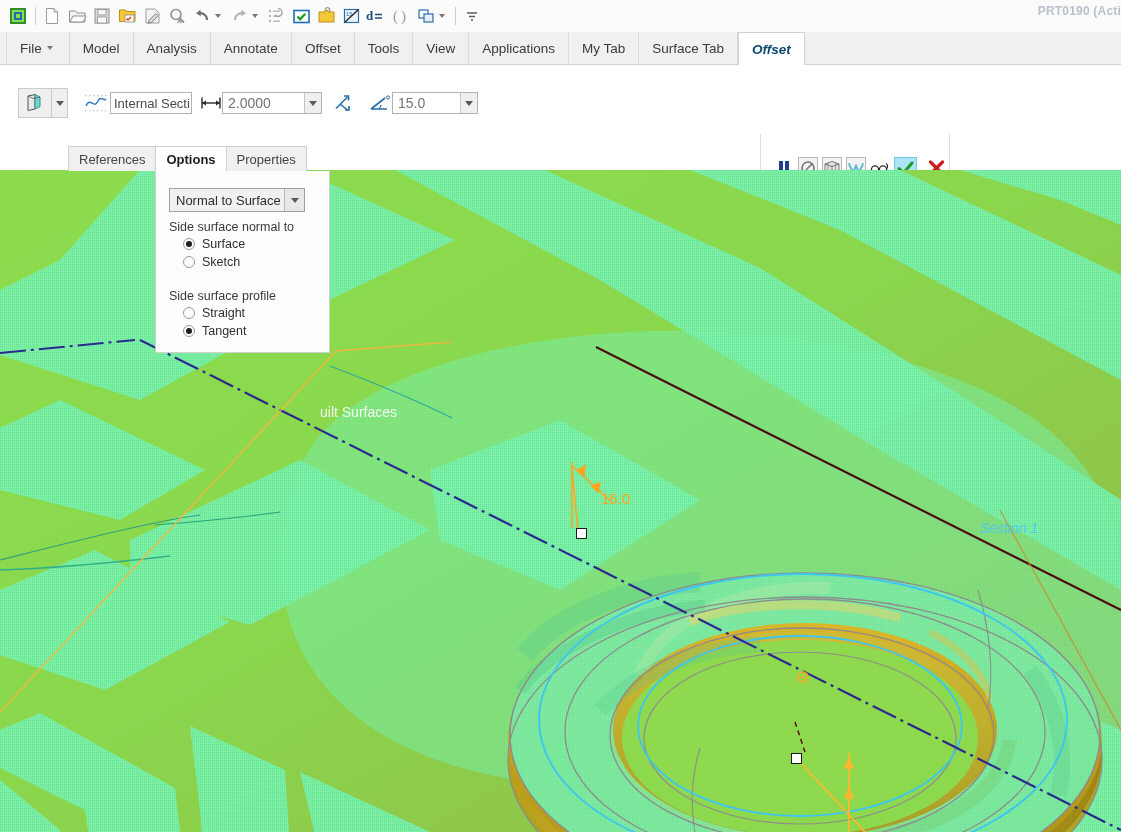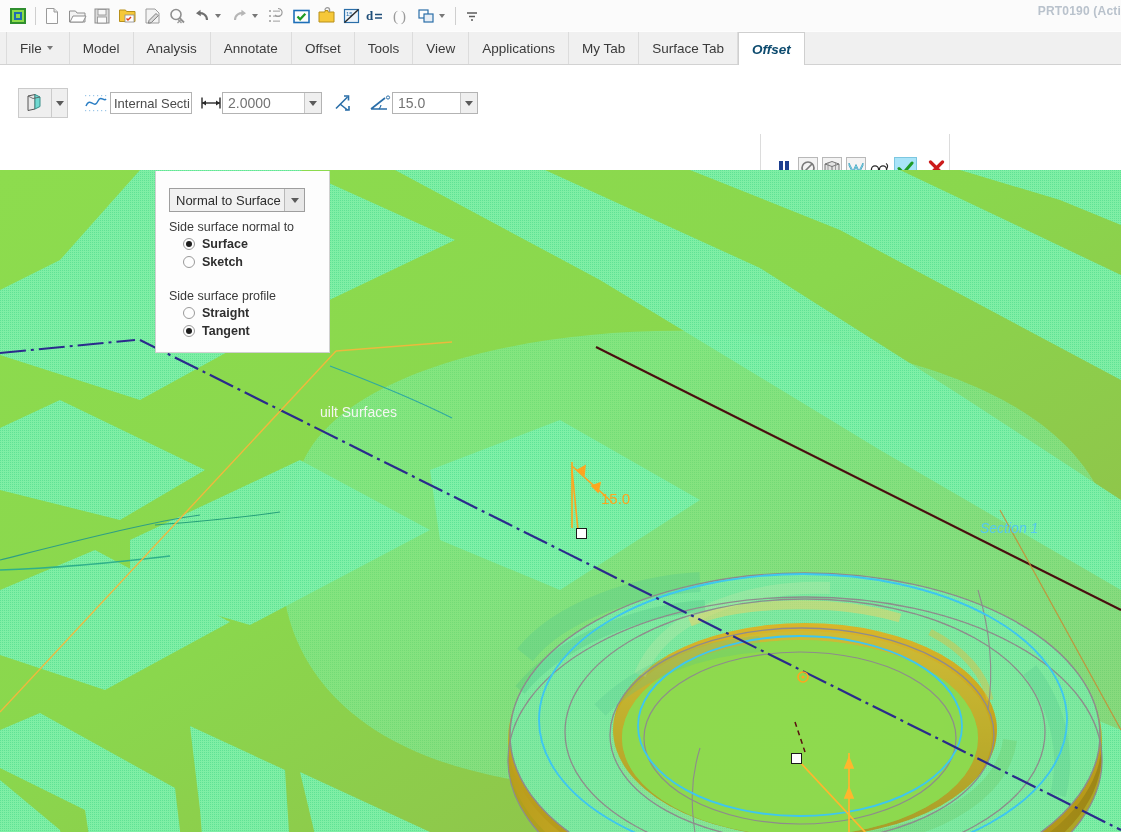--- a/index.html
+++ b/index.html
@@ -227,21 +227,20 @@
     display: flex; align-items: center; justify-content: center;
   }
   .opt-grouplabel {
     font-size: 12.5px; color: #3a3a3a;
     margin-top: 8px; margin-bottom: 1px;
   }
   .radio-row {
     display: flex; align-items: center;
     height: 18px;
     margin-left: 14px;
-    font-weight: bold;
   }
   .radio {
     width: 12px; height: 12px;
     border-radius: 50%;
     border: 1px solid #9a9a9a;
     background: #fdfdfd;
     display: flex; align-items: center; justify-content: center;
     margin-right: 7px;
     flex: none;
   }
@@ -598,20 +597,31 @@
       </div>
 
       <div class="ctl" style="margin-left:5px">
         <svg width="17" height="16" viewBox="0 0 17 16">
           <path d="M2.5 2 L14.5 14 M14.5 2 L2.5 14" stroke="#cc1c1c" stroke-width="3.2" stroke-linecap="round"></path>
         </svg>
       </div>
     </div>
   </div>
 
+  <div class="slidetabs">
+    <div class="stab">
+      <span>References</span>
+    </div>
+    <div class="stab active">
+      <span>Options</span>
+    </div>
+    <div class="stab">
+      <span>Properties</span>
+    </div>
+  </div>
 
   <div class="optpanel">
 
     <div class="opt-combo">
       <div class="val">Normal to Surface</div>
       <div class="arrow">
         <div class="caret-dn"></div>
       </div>
     </div>
 

